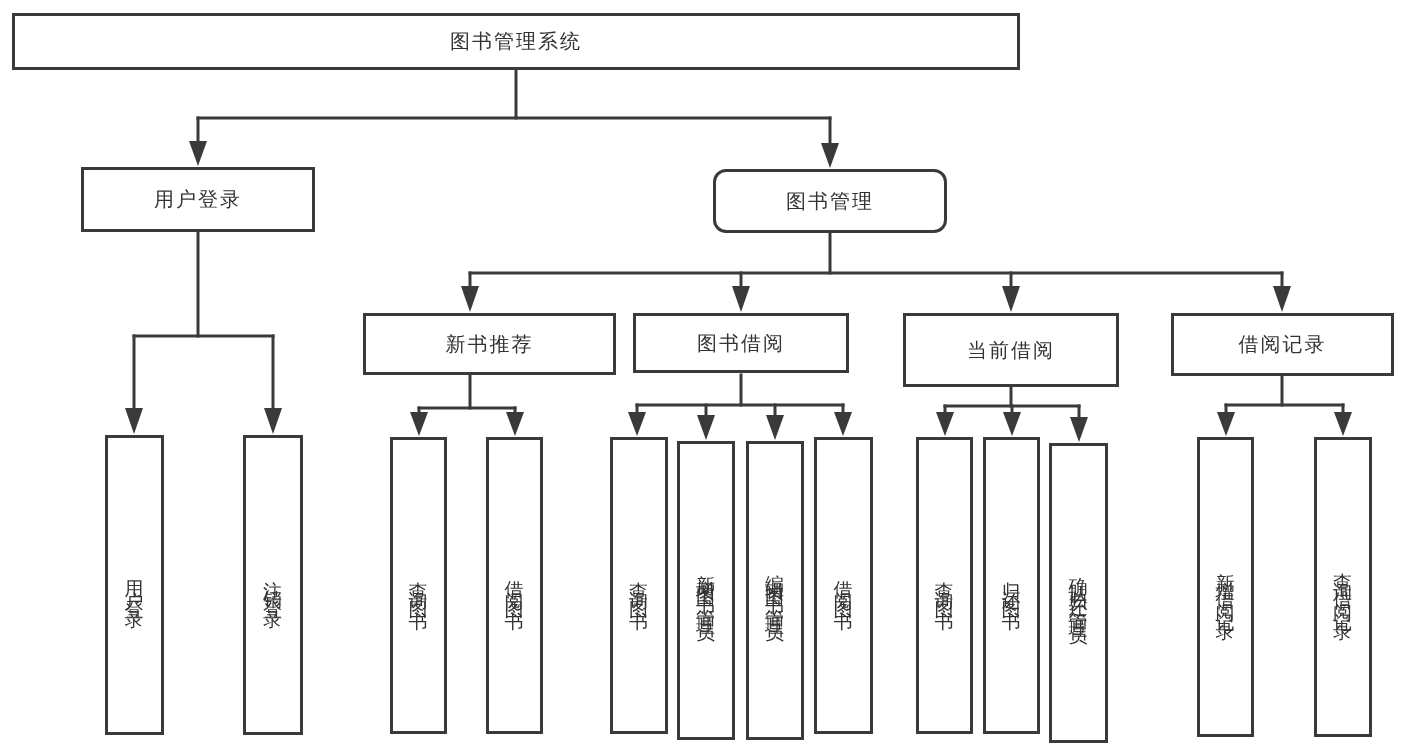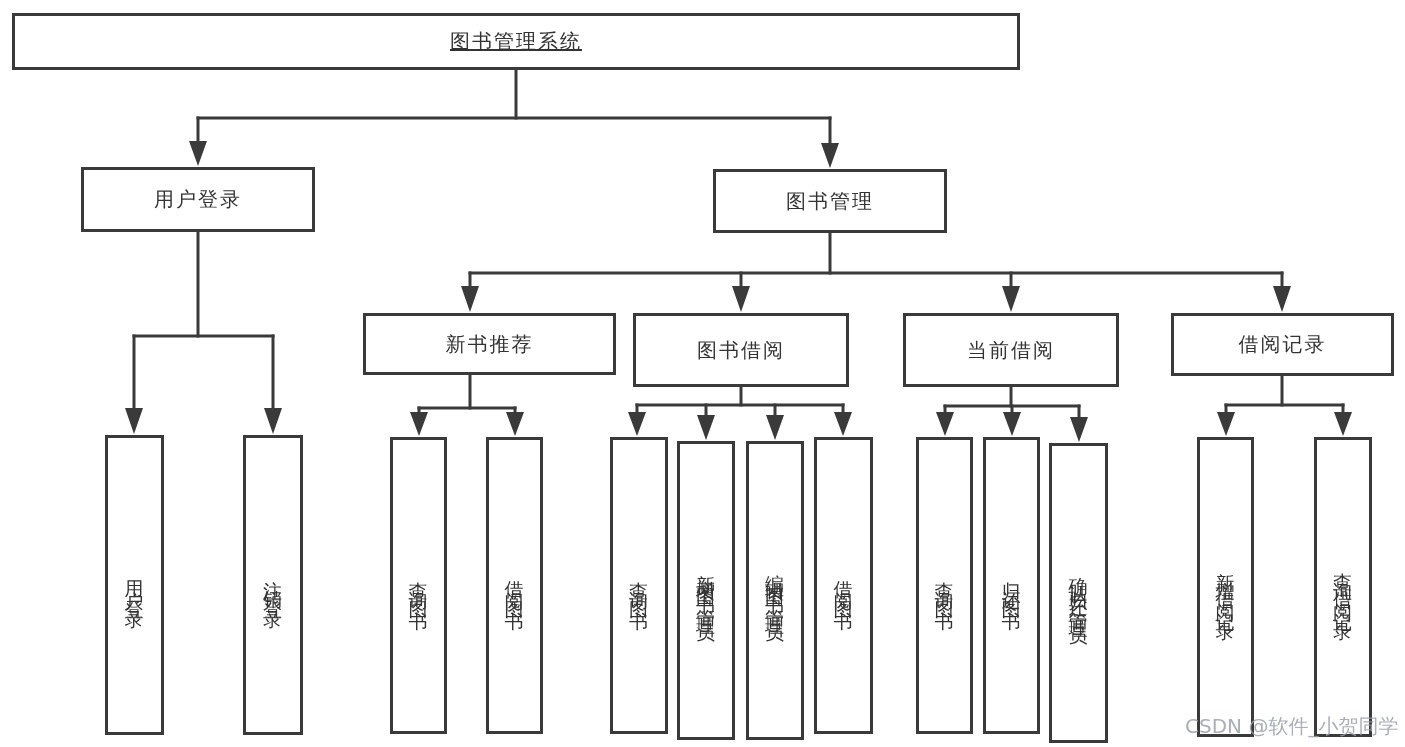--- a/index.html
+++ b/index.html
@@ -110,27 +110,27 @@
     <polygon points="1070,417 1088,417 1079,442" stroke="none"></polygon>
 
     <line x1="1282" y1="376" x2="1282" y2="405"></line>
     <line x1="1226" y1="405" x2="1343" y2="405"></line>
     <line x1="1226" y1="405" x2="1226" y2="418"></line>
     <polygon points="1217,412 1235,412 1226,436" stroke="none"></polygon>
     <line x1="1343" y1="405" x2="1343" y2="418"></line>
     <polygon points="1334,412 1352,412 1343,436" stroke="none"></polygon>
   </svg>
 
-  <div class="node h-node" style="left:12px; top:13px; width:1008px; height:57px;text-decoration:underline;">图书管理系统</div>
+  <div class="node h-node" style="left:12px; top:13px; width:1008px; height:57px;">图书管理系统</div>
 
   <div class="node h-node" style="left:81px; top:167px; width:234px; height:65px;">用户登录</div>
-  <div class="node h-node" style="left:713px; top:169px; width:234px; height:64px;">图书管理</div>
+  <div class="node h-node" style="left:713px; top:169px; width:234px; height:64px;border-radius:13px;">图书管理</div>
 
   <div class="node h-node" style="left:363px; top:313px; width:253px; height:62px;">新书推荐</div>
-  <div class="node h-node" style="left:633px; top:313px; width:216px; height:74px;">图书借阅</div>
+  <div class="node h-node" style="left:633px; top:313px; width:216px; height:60px;">图书借阅</div>
   <div class="node h-node" style="left:903px; top:313px; width:216px; height:74px;">当前借阅</div>
   <div class="node h-node" style="left:1171px; top:313px; width:223px; height:63px;">借阅记录</div>
 
   <div class="node v-node" style="left:105px; top:435px; width:59px; height:300px;">用户登录</div>
   <div class="node v-node" style="left:243px; top:435px; width:60px; height:300px;">注销登录</div>
 
   <div class="node v-node" style="left:390px; top:437px; width:57px; height:297px;">查询图书</div>
   <div class="node v-node" style="left:486px; top:437px; width:57px; height:297px;">借阅图书</div>
 
   <div class="node v-node" style="left:610px; top:437px; width:58px; height:297px;">查询图书</div>
@@ -138,14 +138,13 @@
   <div class="node v-node v-long" style="left:746px; top:441px; width:58px; height:299px;">编辑图书（管理员）</div>
   <div class="node v-node" style="left:814px; top:437px; width:59px; height:297px;">借阅图书</div>
 
   <div class="node v-node" style="left:916px; top:437px; width:57px; height:297px;">查询图书</div>
   <div class="node v-node" style="left:983px; top:437px; width:57px; height:297px;">归还图书</div>
   <div class="node v-node v-long" style="left:1049px; top:443px; width:59px; height:300px;">确认归还（管理员）</div>
 
   <div class="node v-node" style="left:1197px; top:437px; width:57px; height:300px;">新增借阅记录</div>
   <div class="node v-node" style="left:1314px; top:437px; width:58px; height:300px;">查询借阅记录</div>
 
-  <div class="watermark">CSDN @软件_小贺同学</div>
 </div>
 
 </body></html>

